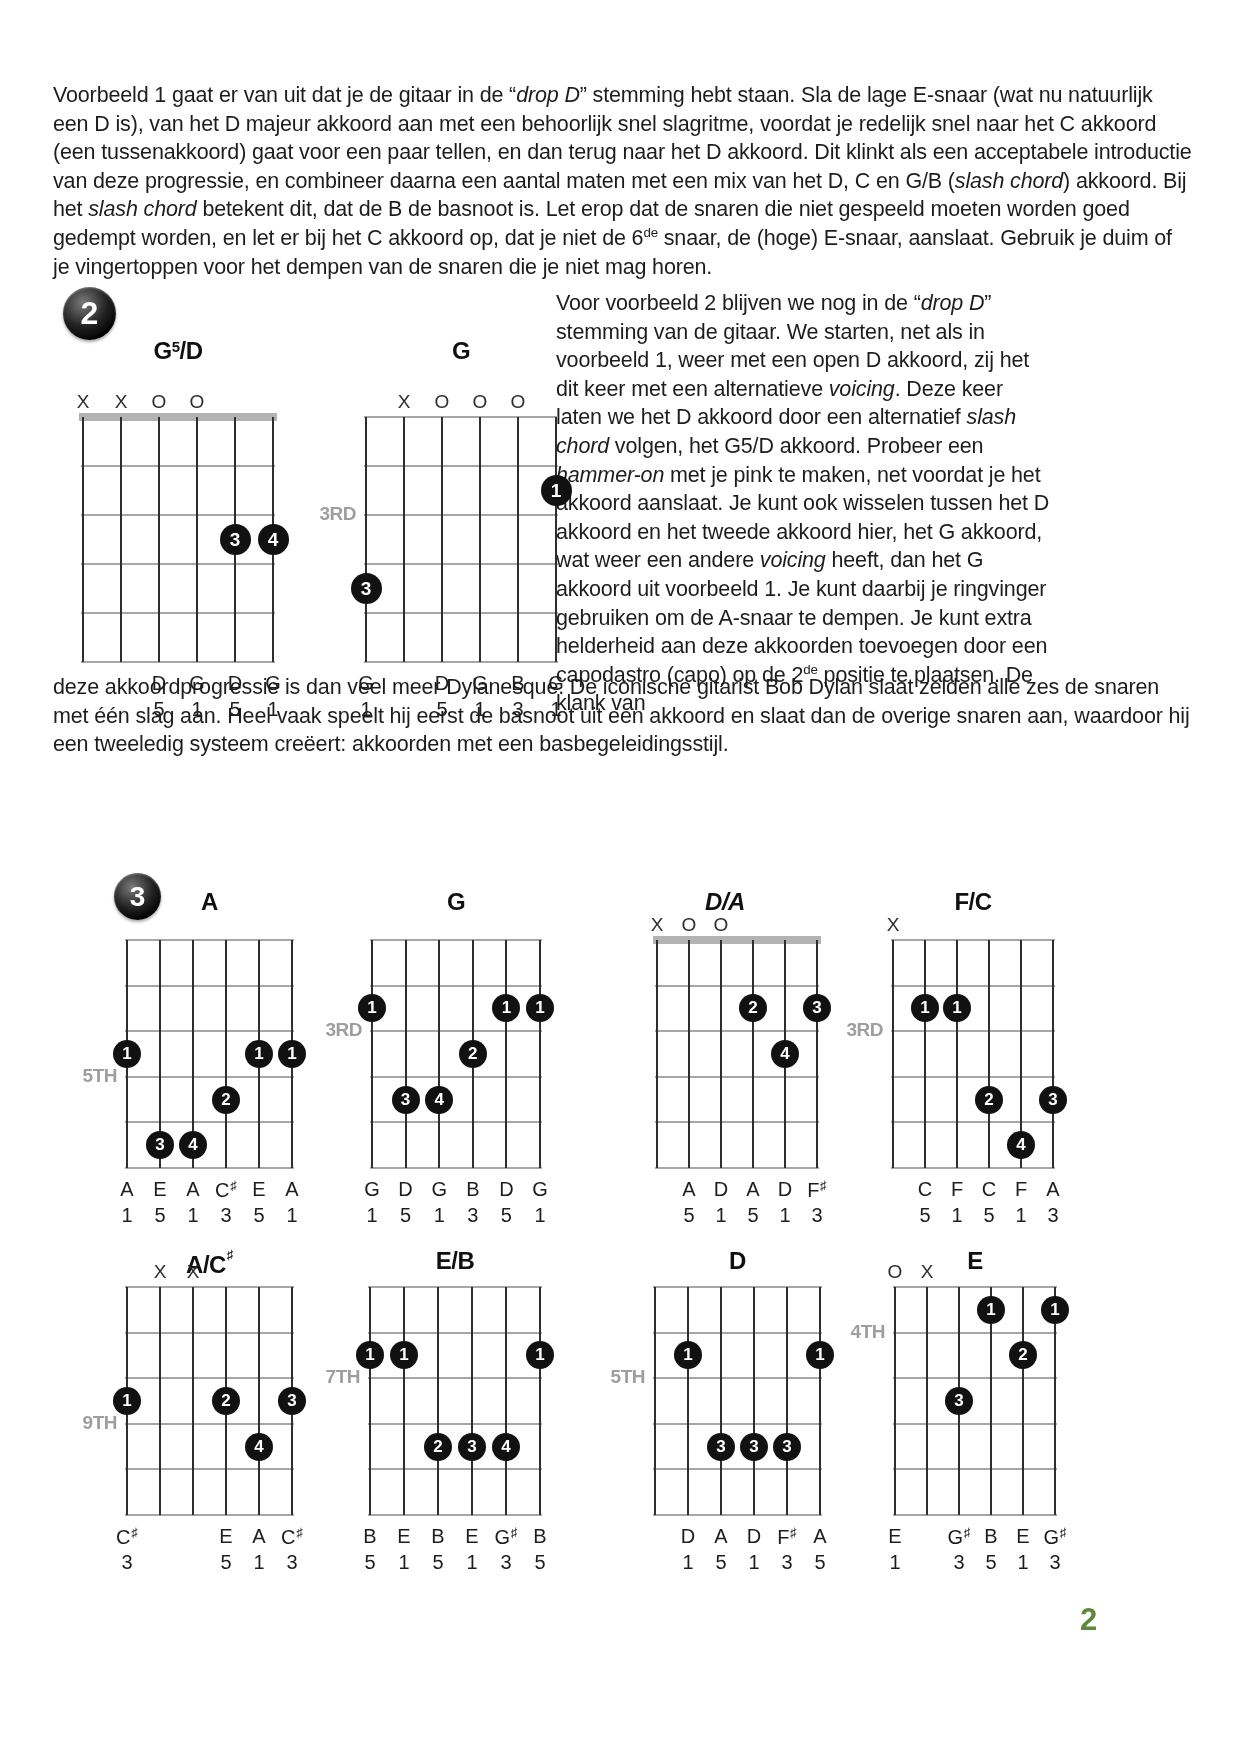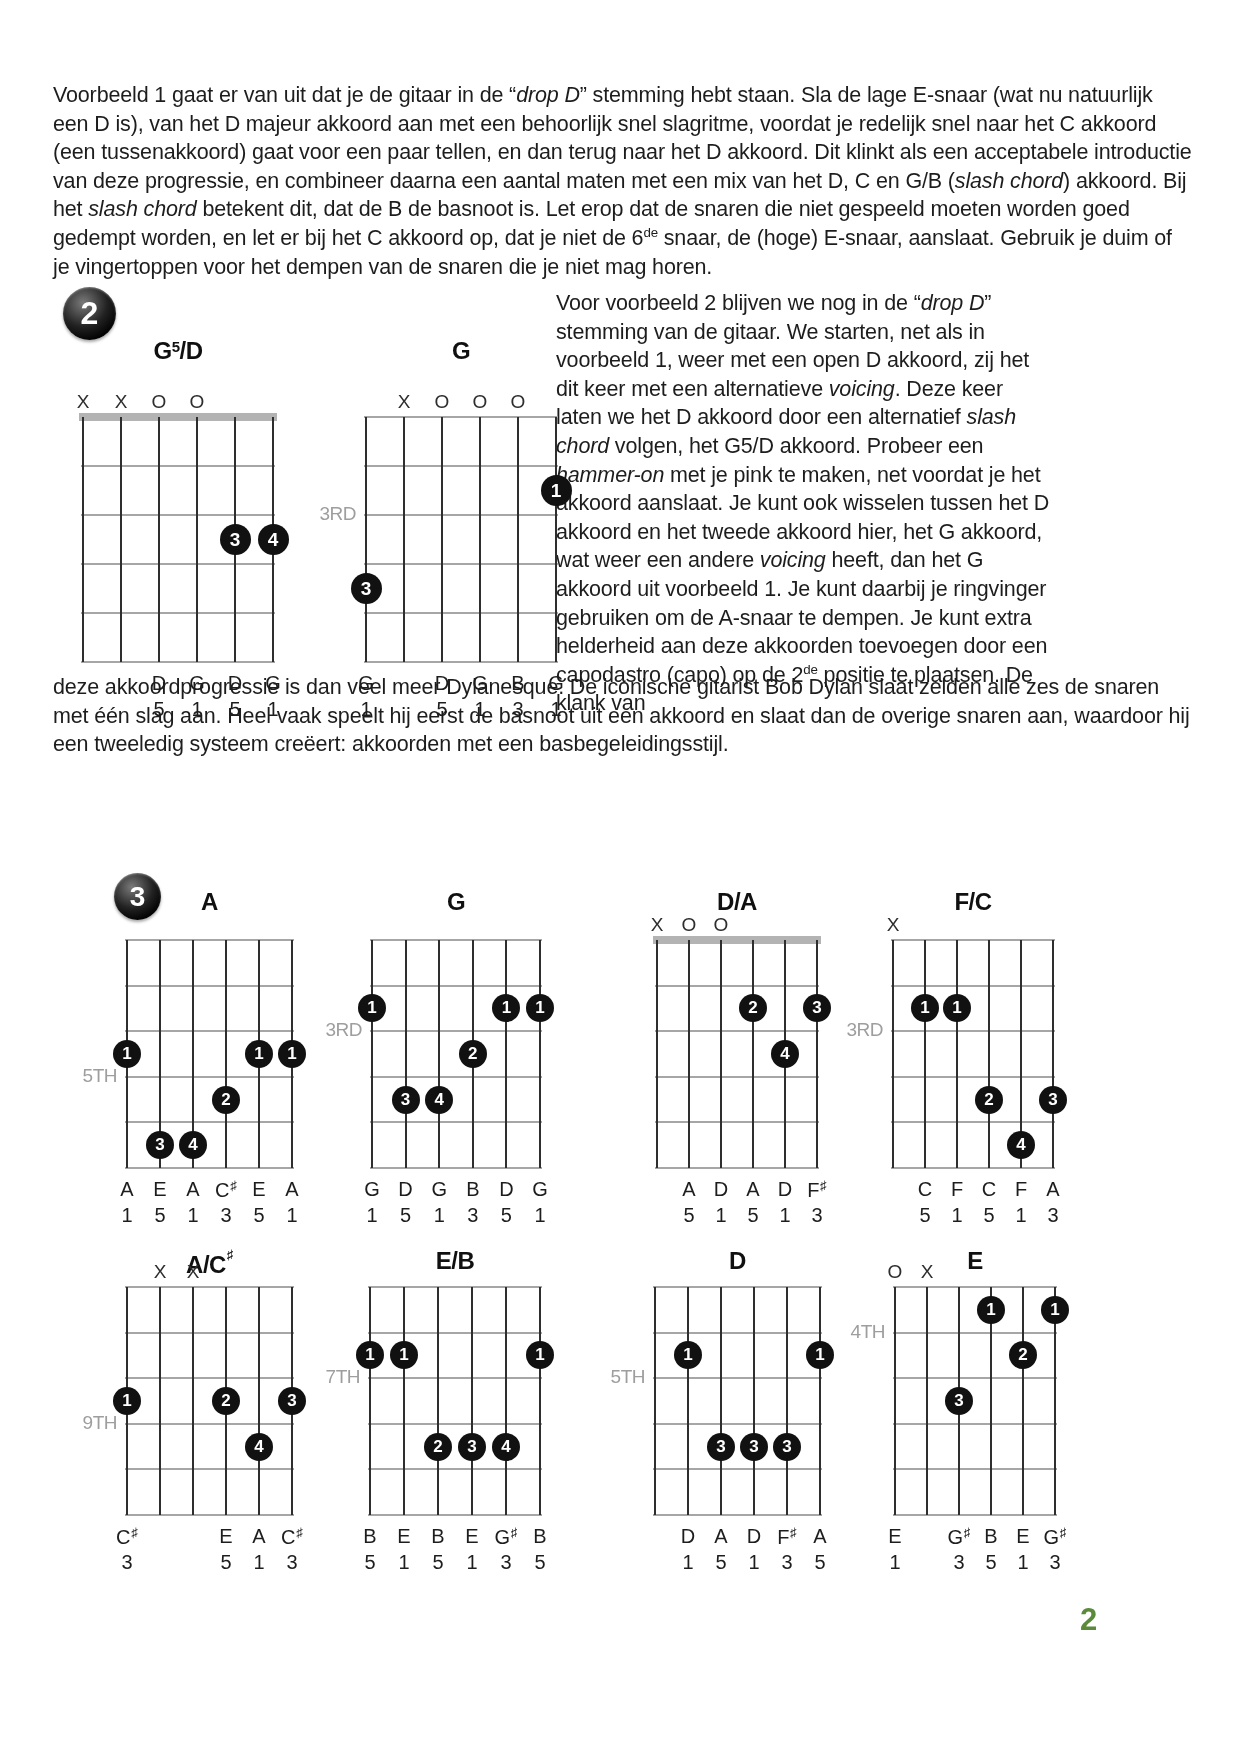--- a/index.html
+++ b/index.html
@@ -20,21 +20,21 @@
   .page-number{position:absolute;left:1080px;top:1602px;font-size:31px;font-weight:bold;color:var(--accentgreen);}
   #chords-root{position:absolute;inset:0;}
   .chord-diagram{position:absolute;}
   .chord-title{position:absolute;white-space:nowrap;font-weight:bold;font-size:24px;color:#101010;
                transform:translateX(-50%);letter-spacing:-0.5px;}
   .tsup{font-size:15px;vertical-align:7px;}
   .mark{position:absolute;transform:translateX(-50%);font-size:19px;color:#2e2e2e;}
   .fline{position:absolute;height:2px;background:var(--line);}
   .nutbar{position:absolute;height:8px;background:var(--nut);}
   .gstring{position:absolute;width:2px;background:var(--string);}
-  .fret-label{position:absolute;text-align:right;font-weight:normal;font-size:19px;
+  .fret-label{position:absolute;text-align:right;font-weight:bold;font-size:19px;
               color:var(--fretlabel);letter-spacing:-0.5px;}
   .dot{position:absolute;border-radius:50%;background:var(--dot);color:#fff;
        display:flex;align-items:center;justify-content:center;font-weight:bold;}
   .note-l,.deg-l{position:absolute;transform:translateX(-50%);font-size:20px;color:#1d1d1d;white-space:nowrap;}
   .sharp{font-size:13px;vertical-align:7px;margin-left:1px;}
 </style>
 </head>
 <body>
 
 <div class="page">
@@ -175,21 +175,21 @@
         <div class="note-l" style="left: 134.4px; top: 238px;">D</div>
         <div class="note-l" style="left: 168px; top: 238px;">G</div>
         <div class="deg-l" style="left: 0px; top: 264px;">1</div>
         <div class="deg-l" style="left: 33.6px; top: 264px;">5</div>
         <div class="deg-l" style="left: 67.2px; top: 264px;">1</div>
         <div class="deg-l" style="left: 100.8px; top: 264px;">3</div>
         <div class="deg-l" style="left: 134.4px; top: 264px;">5</div>
         <div class="deg-l" style="left: 168px; top: 264px;">1</div>
       </div>
       <div class="chord-diagram" style="left: 657px; top: 940px; width: 160px; height: 228px;">
-        <div class="chord-title" style="left: 80px; top: -52px;"><span>D/A</span></div>
+        <div class="chord-title" style="left: 68px; top: -52px; font-style: italic;"><span>D/A</span></div>
         <div class="mark" style="left: 0px; top: -26px;">X</div>
         <div class="mark" style="left: 32px; top: -26px;">O</div>
         <div class="mark" style="left: 64px; top: -26px;">O</div>
         <div class="nutbar" style="left: -4px; width: 168px; top: -4px;"></div>
         <div class="fline" style="left: -2px; width: 164px; top: 44.6px;"></div>
         <div class="fline" style="left: -2px; width: 164px; top: 90.2px;"></div>
         <div class="fline" style="left: -2px; width: 164px; top: 135.8px;"></div>
         <div class="fline" style="left: -2px; width: 164px; top: 181.4px;"></div>
         <div class="fline" style="left: -2px; width: 164px; top: 227px;"></div>
         <div class="gstring" style="left: -1px; top: 0px; height: 228px;"></div>

